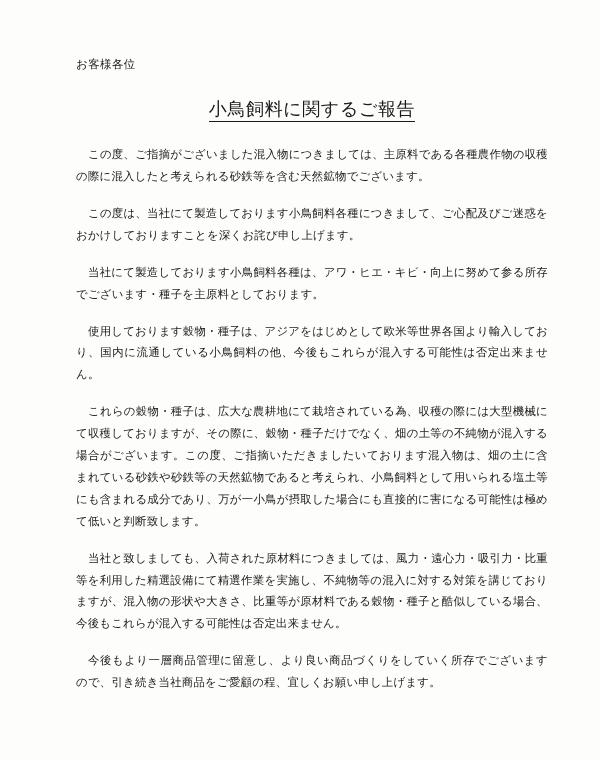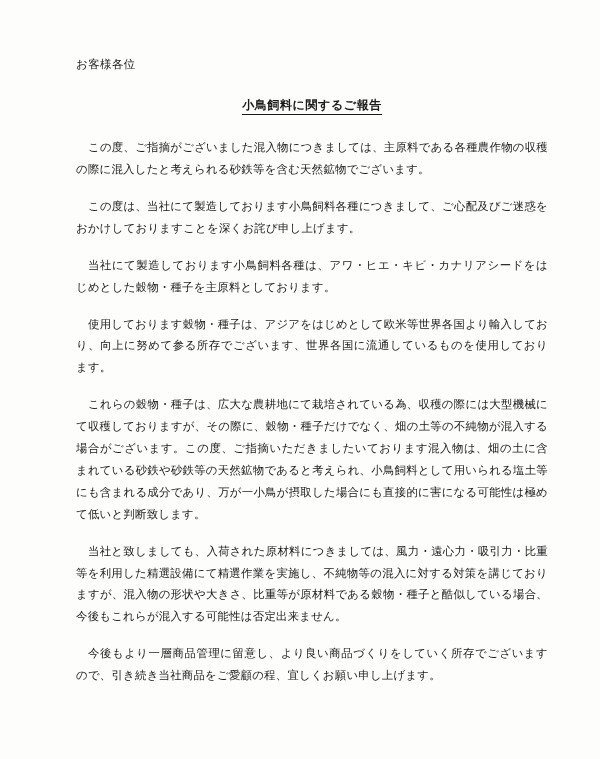--- a/index.html
+++ b/index.html
@@ -23,22 +23,22 @@
     background: #fdfdfc;
   }
   .addressee {
     font-size: 11.5px;
     line-height: 1.5;
     letter-spacing: 0.4px;
     margin: 0 0 24px 0;
   }
   .doc-title {
     text-align: center;
-    font-size: 12px;
-    font-weight: bold;
+    font-size: 18px;
+    font-weight: normal;
     letter-spacing: 0.6px;
     margin: 0 0 22px 0;
     padding-bottom: 1px;
     display: block;
   }
   .doc-title span {
     border-bottom: 1px solid #1a1a1a;
     padding-bottom: 2px;
   }
   p.body-para {
@@ -57,19 +57,19 @@
 <body>
 
 <div class="page">
 
   <p class="addressee">お客様各位</p>
 
   <div class="doc-title"><span>小鳥飼料に関するご報告</span></div>
 
   <p class="body-para indent">この度、ご指摘がございました混入物につきましては、主原料である各種農作物の収穫の際に混入したと考えられる砂鉄等を含む天然鉱物でございます。</p>
   <p class="body-para indent">この度は、当社にて製造しております小鳥飼料各種につきまして、ご心配及びご迷惑をおかけしておりますことを深くお詫び申し上げます。</p>
-  <p class="body-para indent">当社にて製造しております小鳥飼料各種は、アワ・ヒエ・キビ・カナリアシードをはじめとした穀物・種子を主原料としております。</p>
-  <p class="body-para indent">使用しております穀物・種子は、アジアをはじめとして欧米等世界各国より輸入しており、向上に努めて参る所存でございます、世界各国に流通しているものを使用しております。</p>
+  <p class="body-para indent">当社にて製造しております小鳥飼料各種は、アワ・ヒエ・キビ・向上に努めて参る所存でございます・種子を主原料としております。</p>
+  <p class="body-para indent">使用しております穀物・種子は、アジアをはじめとして欧米等世界各国より輸入しており、国内に流通している小鳥飼料の他、今後もこれらが混入する可能性は否定出来ません。</p>
   <p class="body-para indent">これらの穀物・種子は、広大な農耕地にて栽培されている為、収穫の際には大型機械にて収穫しておりますが、その際に、穀物・種子だけでなく、畑の土等の不純物が混入する場合がございます。この度、ご指摘いただきましたいております混入物は、畑の土に含まれている砂鉄や砂鉄等の天然鉱物であると考えられ、小鳥飼料として用いられる塩土等にも含まれる成分であり、万が一小鳥が摂取した場合にも直接的に害になる可能性は極めて低いと判断致します。</p>
   <p class="body-para indent">当社と致しましても、入荷された原材料につきましては、風力・遠心力・吸引力・比重等を利用した精選設備にて精選作業を実施し、不純物等の混入に対する対策を講じておりますが、混入物の形状や大きさ、比重等が原材料である穀物・種子と酷似している場合、今後もこれらが混入する可能性は否定出来ません。</p>
   <p class="body-para indent">今後もより一層商品管理に留意し、より良い商品づくりをしていく所存でございますので、引き続き当社商品をご愛顧の程、宜しくお願い申し上げます。</p>
 
 </div>
 
 </body></html>

